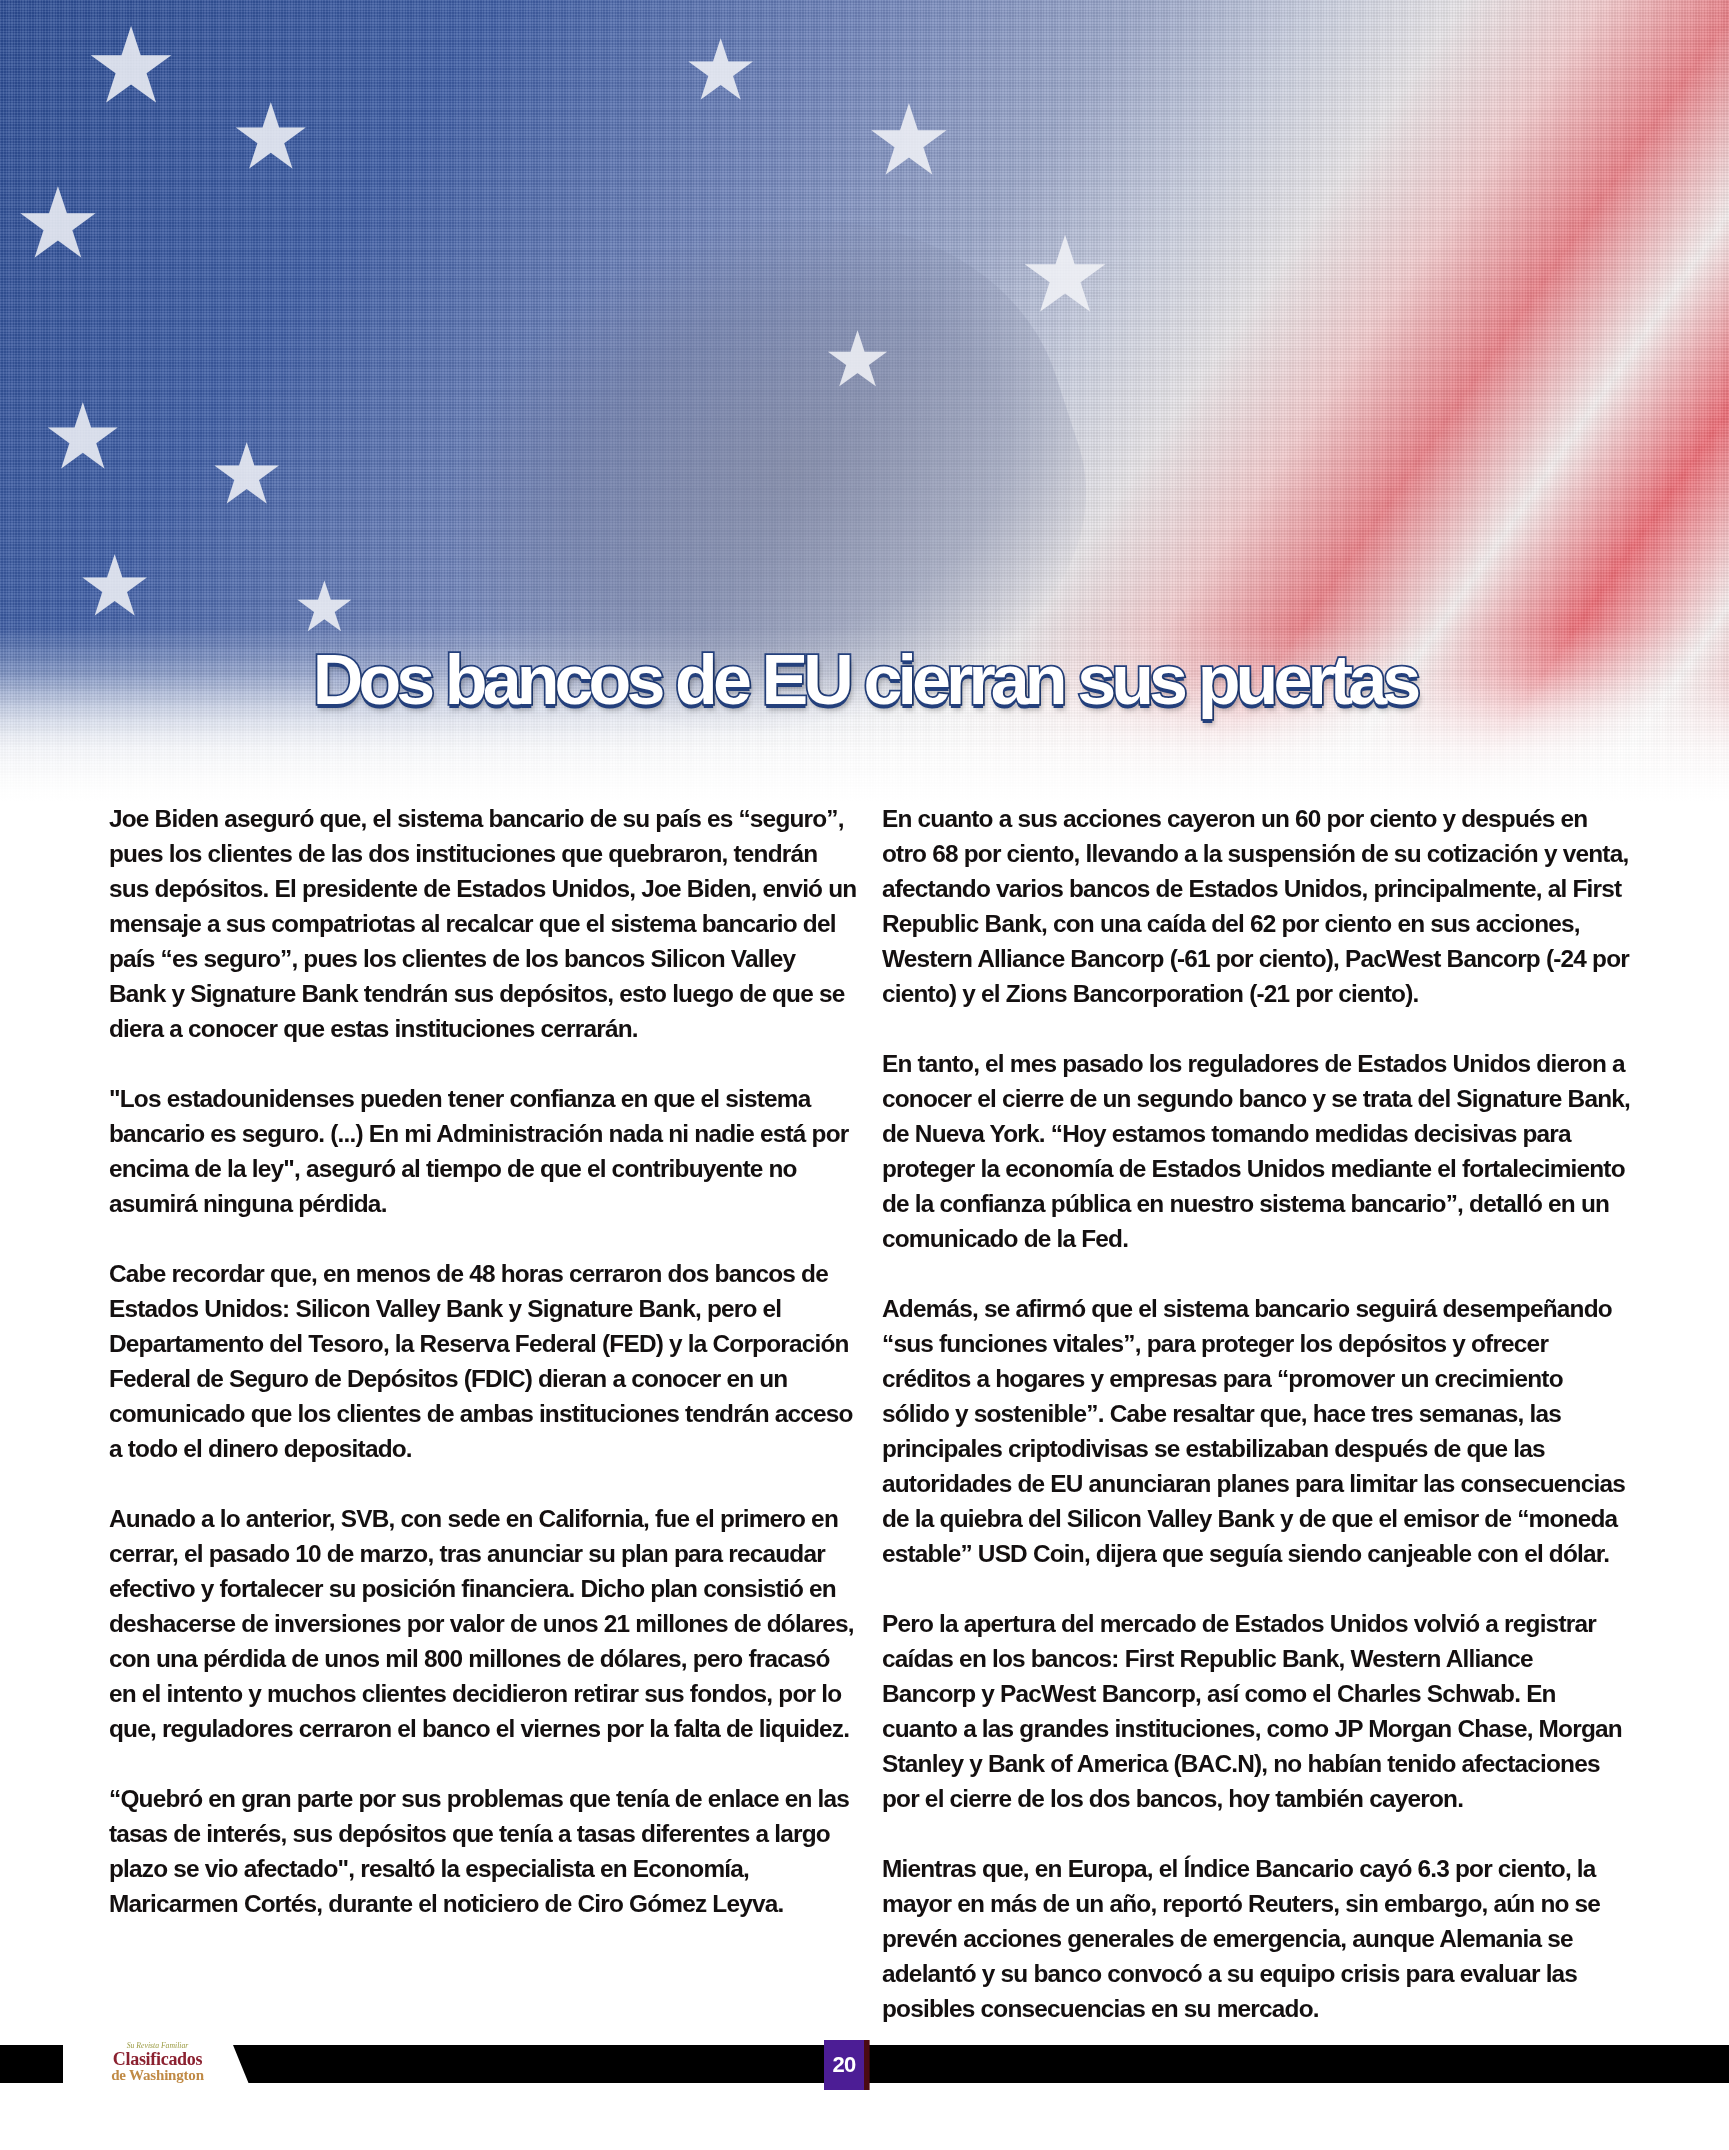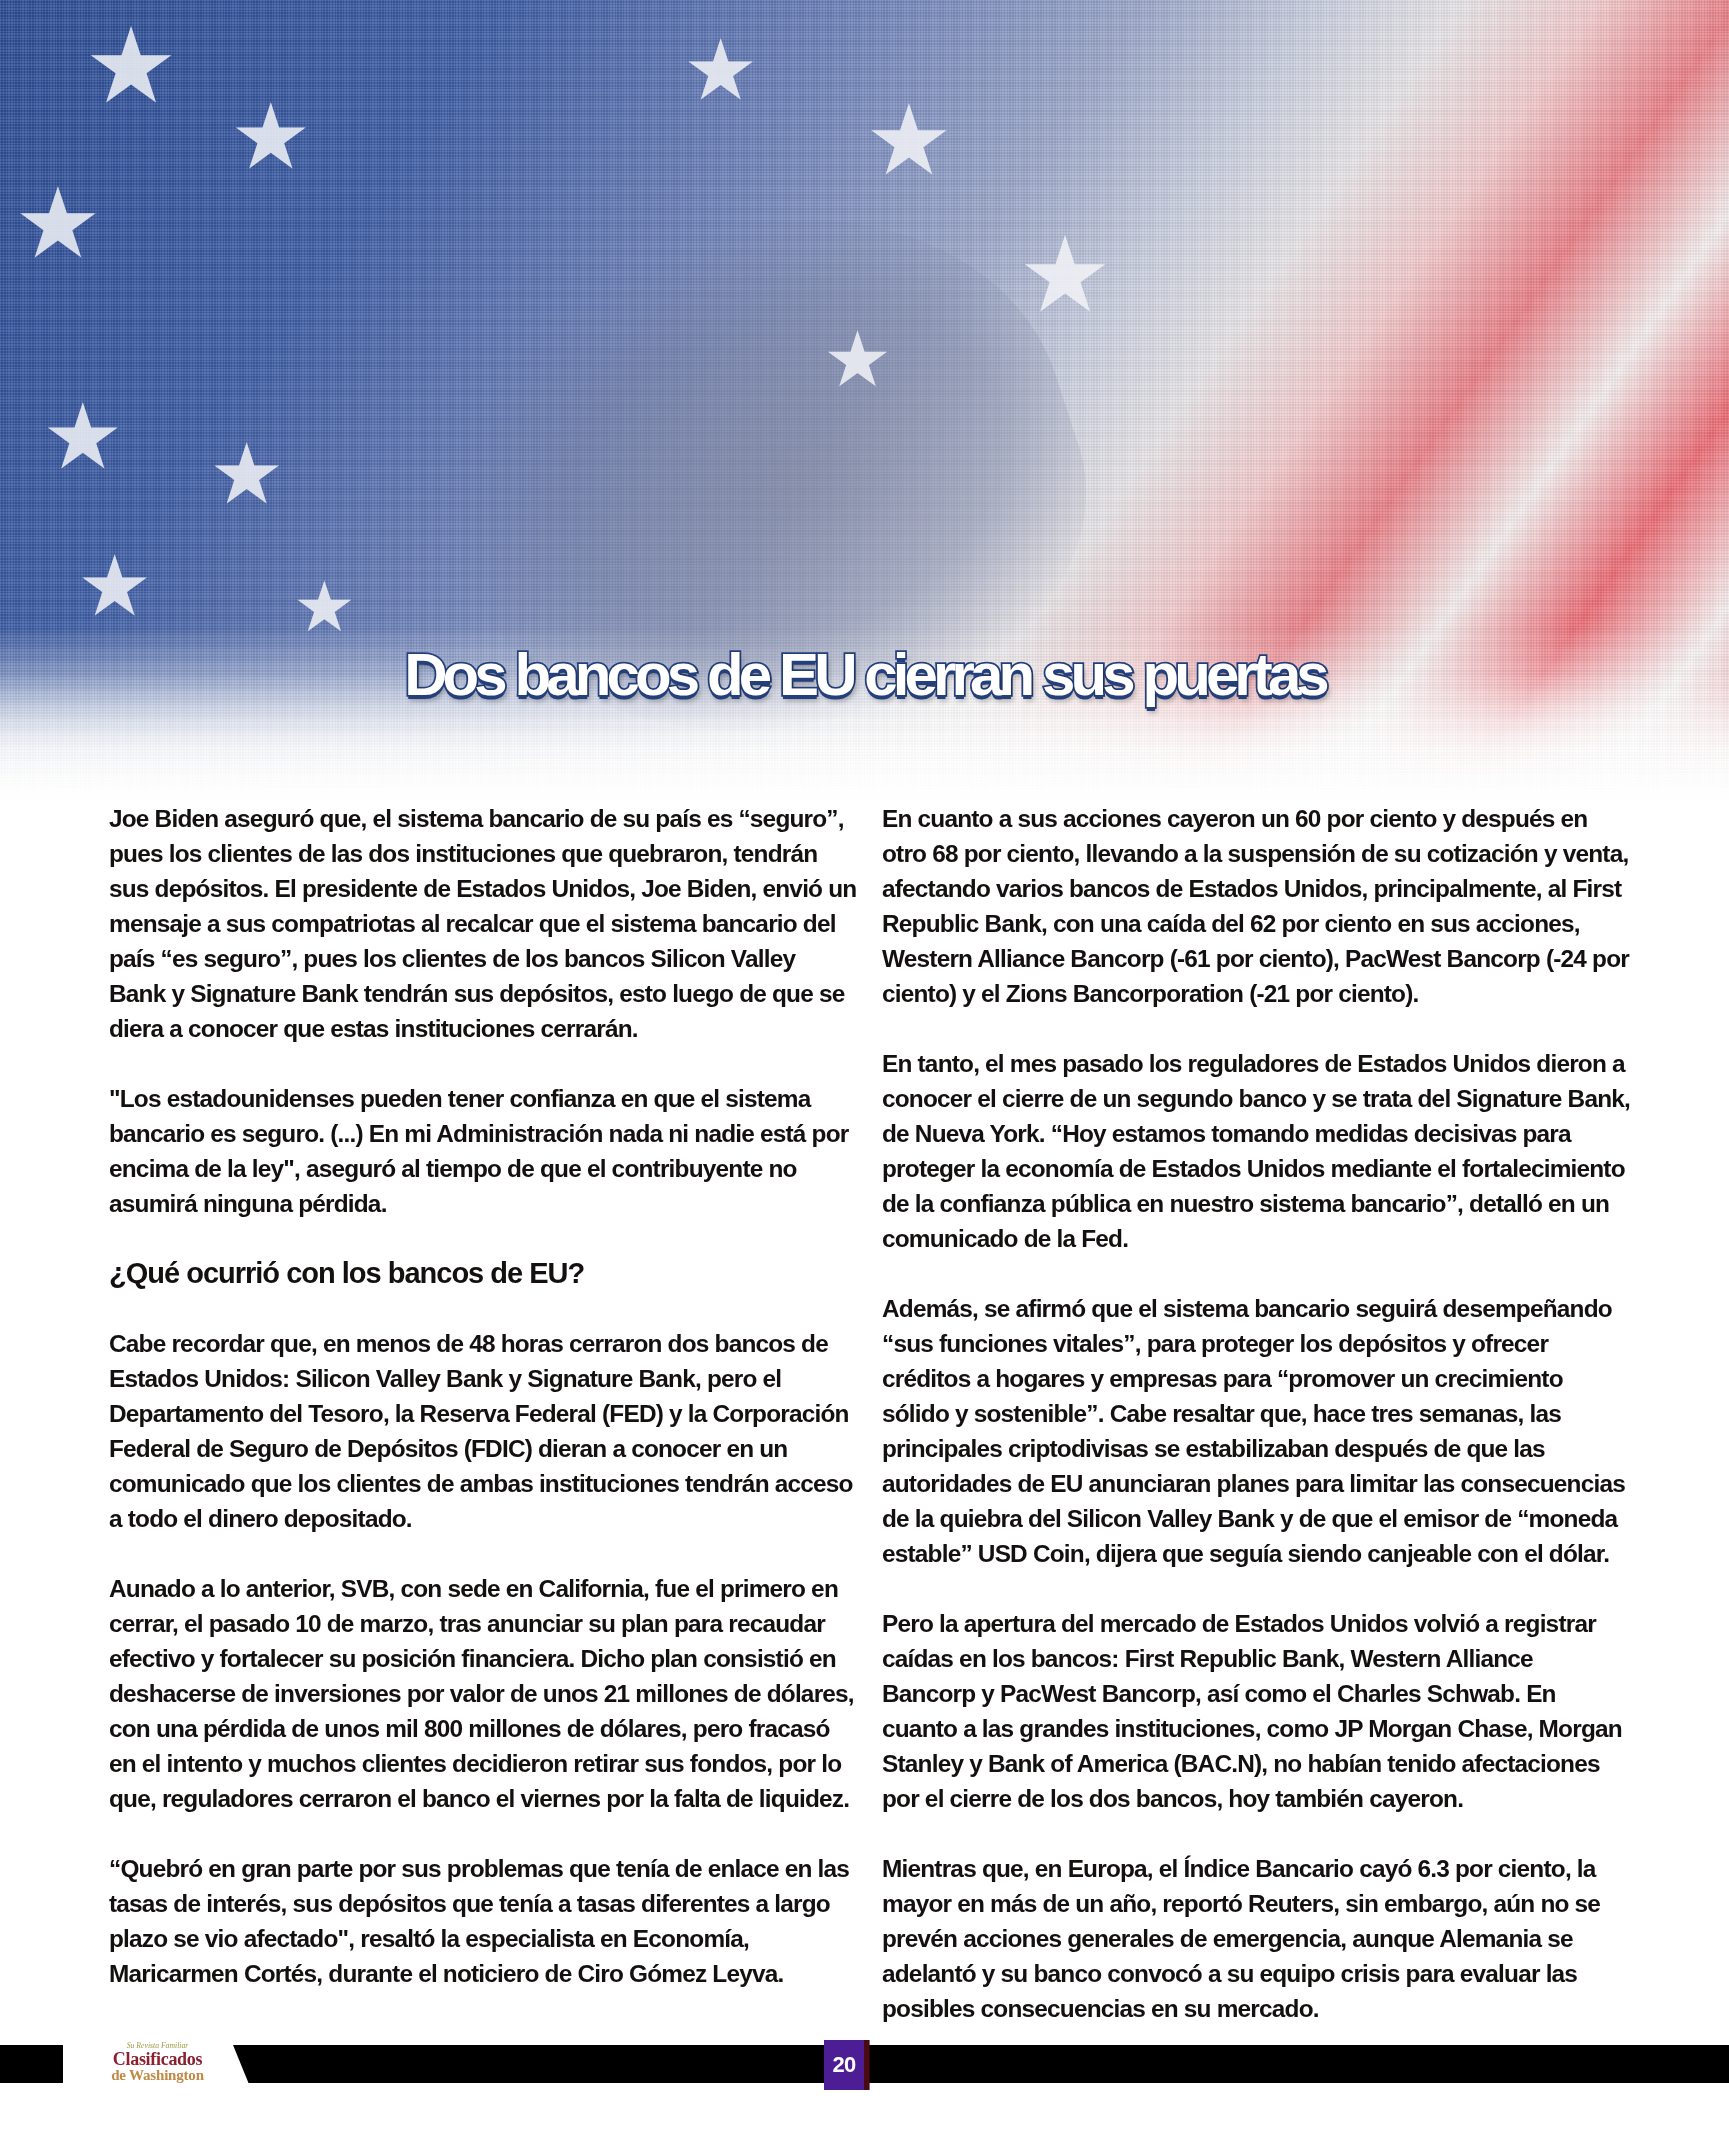--- a/index.html
+++ b/index.html
@@ -33,21 +33,21 @@
       font-family: "DejaVu Sans", sans-serif;
     }
     .hero .fade-bottom {
       position: absolute; left: 0; right: 0; bottom: 0; height: 126px;
       background: linear-gradient(180deg, rgba(255,255,255,0) 0%, #ffffff 100%);
     }
     .headline {
       position: absolute; left: 209px; top: 645px; width: 1311px;
       text-align: center; margin: 0;
       font-family: "Liberation Sans", sans-serif; font-weight: 900;
-      font-size: 60px; letter-spacing: -4.9px; line-height: 1;
+      font-size: 70px; letter-spacing: -4.9px; line-height: 1;
       color: #ffffff;
       -webkit-text-stroke: 3.5px #24407c;
       paint-order: stroke fill;
       text-shadow: 0 4.2px 0 #24407c, 2.1px 5.6px 5.6px rgba(0,0,0,0.25);
     }
     
     .column {
       position: absolute; top: 801px; width: 748px;
       font-family: "Liberation Sans", sans-serif;
       font-size: 24.4px; line-height: 35px; font-weight: 700;
@@ -100,21 +100,20 @@
   <span class="star" style="left:77px;top:544px;font-size:84px;">★</span>
   <span class="star" style="left:293px;top:572px;font-size:70px;">★</span>
   <div class="fade-bottom"></div>
 </div>
 
 <h1 class="headline">Dos bancos de EU cierran sus puertas</h1>
 
 <div class="column left">
   <p>Joe Biden aseguró que, el sistema bancario de su país es “seguro”, pues los clientes de las dos instituciones que quebraron, tendrán sus depósitos. El presidente de Estados Unidos, Joe Biden, envió un mensaje a sus compatriotas al recalcar que el sistema bancario del país “es seguro”, pues los clientes de los bancos Silicon Valley Bank y Signature Bank tendrán sus depósitos, esto luego de que se diera a conocer que estas instituciones cerrarán.</p>
   <p>"Los estadounidenses pueden tener confianza en que el sistema bancario es seguro. (...) En mi Administración nada ni nadie está por encima de la ley", aseguró al tiempo de que el contribuyente no asumirá ninguna pérdida.</p>
-  <h2>¿Qué ocurrió con los bancos de EU?</h2>
   <p>Cabe recordar que, en menos de 48 horas cerraron dos bancos de Estados Unidos: Silicon Valley Bank y Signature Bank, pero el Departamento del Tesoro, la Reserva Federal (FED) y la Corporación Federal de Seguro de Depósitos (FDIC) dieran a conocer en un comunicado que los clientes de ambas instituciones tendrán acceso a todo el dinero depositado.</p>
   <p>Aunado a lo anterior, SVB, con sede en California, fue el primero en cerrar, el pasado 10 de marzo, tras anunciar su plan para recaudar efectivo y fortalecer su posición financiera. Dicho plan consistió en deshacerse de inversiones por valor de unos 21 millones de dólares, con una pérdida de unos mil 800 millones de dólares, pero fracasó en el intento y muchos clientes decidieron retirar sus fondos, por lo que, reguladores cerraron el banco el viernes por la falta de liquidez.</p>
   <p>“Quebró en gran parte por sus problemas que tenía de enlace en las tasas de interés, sus depósitos que tenía a tasas diferentes a largo plazo se vio afectado", resaltó la especialista en Economía, Maricarmen Cortés, durante el noticiero de Ciro Gómez Leyva.</p>
 </div>
 
 <div class="column right">
   <p>En cuanto a sus acciones cayeron un 60 por ciento y después en otro 68 por ciento, llevando a la suspensión de su cotización y venta, afectando varios bancos de Estados Unidos, principalmente, al First Republic Bank, con una caída del 62 por ciento en sus acciones, Western Alliance Bancorp (-61 por ciento), PacWest Bancorp (-24 por ciento) y el Zions Bancorporation (-21 por ciento).</p>
   <p>En tanto, el mes pasado los reguladores de Estados Unidos dieron a conocer el cierre de un segundo banco y se trata del Signature Bank, de Nueva York. “Hoy estamos tomando medidas decisivas para proteger la economía de Estados Unidos mediante el fortalecimiento de la confianza pública en nuestro sistema bancario”, detalló en un comunicado de la Fed.</p>
   <p>Además, se afirmó que el sistema bancario seguirá desempeñando “sus funciones vitales”, para proteger los depósitos y ofrecer créditos a hogares y empresas para “promover un crecimiento sólido y sostenible”. Cabe resaltar que, hace tres semanas, las principales criptodivisas se estabilizaban después de que las autoridades de EU anunciaran planes para limitar las consecuencias de la quiebra del Silicon Valley Bank y de que el emisor de “moneda estable” USD Coin, dijera que seguía siendo canjeable con el dólar.</p>
   <p>Pero la apertura del mercado de Estados Unidos volvió a registrar caídas en los bancos: First Republic Bank, Western Alliance Bancorp y PacWest Bancorp, así como el Charles Schwab. En cuanto a las grandes instituciones, como JP Morgan Chase, Morgan Stanley y Bank of America (BAC.N), no habían tenido afectaciones por el cierre de los dos bancos, hoy también cayeron.</p>

